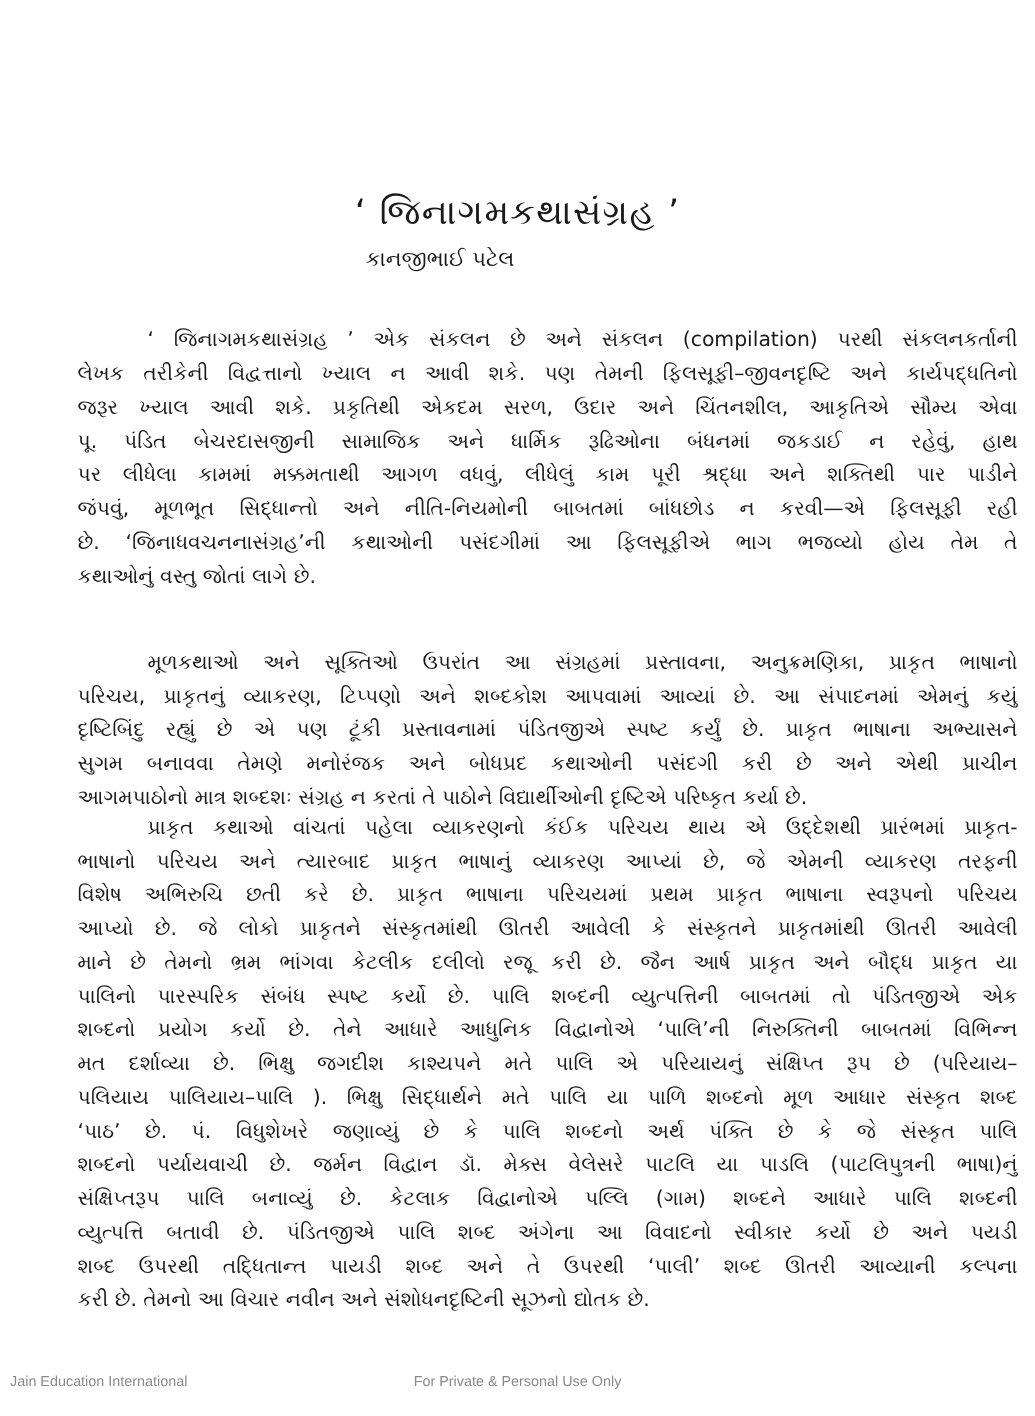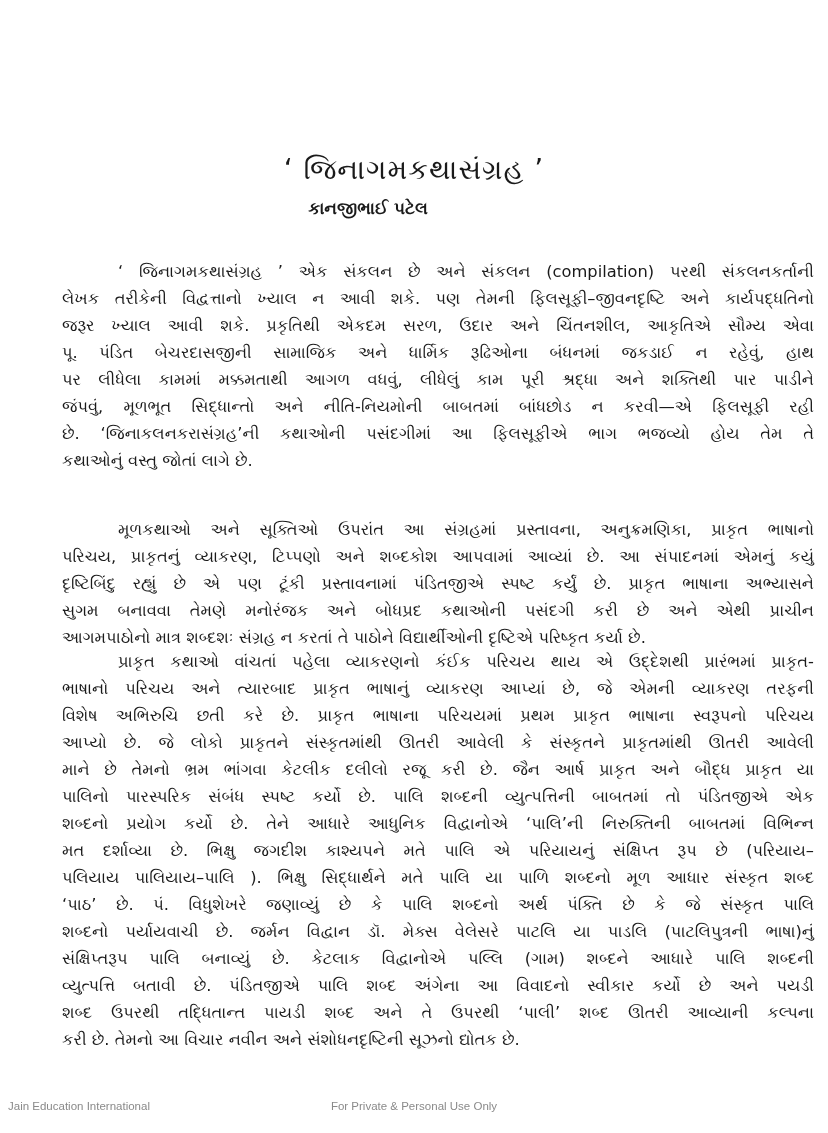--- a/index.html
+++ b/index.html
@@ -8,22 +8,22 @@
     background: #ffffff;
     position: relative; overflow: hidden;
     font-family: "DejaVu Sans", sans-serif;
     color: #1a1a1a;
   }
   .title {
     position: absolute; left: 0; top: 153px; width: 828px;
     text-align: center; font-size: 28px; letter-spacing: 1px;
   }
   .author {
-    position: absolute; left: 16px; top: 198px; width: 704px;
-    text-align: center; font-size: 17px; font-weight: bold;
+    position: absolute; left: 0; top: 198px; width: 704px;
+    text-align: center; font-size: 17px; font-weight: normal;
   }
   .para {
     position: absolute; left: 62px; width: 752px;
     font-size: 16.3px; line-height: 27px;
   }
   .line {
     display: block; white-space: nowrap;
     text-align: justify; text-align-last: justify;
   }
   .line.last { text-align-last: left; }
@@ -47,21 +47,21 @@
   <div class="title">‘ જિનાગમકથાસંગ્રહ ’</div>
   <div class="author">કાનજીભાઈ પટેલ</div>
 
   <div class="para p1">
     <span class="line indent">‘ જિનાગમકથાસંગ્રહ ’ એક સંકલન છે અને સંકલન (compilation) પરથી સંકલનકર્તાની</span>
     <span class="line">લેખક તરીકેની વિદ્વત્તાનો ખ્યાલ ન આવી શકે. પણ તેમની ફિલસૂફી–જીવનદૃષ્ટિ અને કાર્યપદ્ધતિનો</span>
     <span class="line">જરૂર ખ્યાલ આવી શકે. પ્રકૃતિથી એકદમ સરળ, ઉદાર અને ચિંતનશીલ, આકૃતિએ સૌમ્ય એવા</span>
     <span class="line">પૂ. પંડિત બેચરદાસજીની સામાજિક અને ધાર્મિક રૂઢિઓના બંધનમાં જકડાઈ ન રહેવું, હાથ</span>
     <span class="line">પર લીધેલા કામમાં મક્કમતાથી આગળ વધવું, લીધેલું કામ પૂરી શ્રદ્ધા અને શક્તિથી પાર પાડીને</span>
     <span class="line">જંપવું, મૂળભૂત સિદ્ધાન્તો અને નીતિ-નિયમોની બાબતમાં બાંધછોડ ન કરવી—એ ફિલસૂફી રહી</span>
-    <span class="line">છે. ‘જિનાકલનકરાસંગ્રહ’ની કથાઓની પસંદગીમાં આ ફિલસૂફીએ ભાગ ભજવ્યો હોય તેમ તે</span>
+    <span class="line">છે. ‘જિનાધવચનનાસંગ્રહ’ની કથાઓની પસંદગીમાં આ ફિલસૂફીએ ભાગ ભજવ્યો હોય તેમ તે</span>
     <span class="line last">કથાઓનું વસ્તુ જોતાં લાગે છે.</span>
   </div>
 
   <div class="para p2">
     <span class="line indent">મૂળકથાઓ અને સૂક્તિઓ ઉપરાંત આ સંગ્રહમાં પ્રસ્તાવના, અનુક્રમણિકા, પ્રાકૃત ભાષાનો</span>
     <span class="line">પરિચય, પ્રાકૃતનું વ્યાકરણ, ટિપ્પણો અને શબ્દકોશ આપવામાં આવ્યાં છે. આ સંપાદનમાં એમનું કયું</span>
     <span class="line">દૃષ્ટિબિંદુ રહ્યું છે એ પણ ટૂંકી પ્રસ્તાવનામાં પંડિતજીએ સ્પષ્ટ કર્યું છે. પ્રાકૃત ભાષાના અભ્યાસને</span>
     <span class="line">સુગમ બનાવવા તેમણે મનોરંજક અને બોધપ્રદ કથાઓની પસંદગી કરી છે અને એથી પ્રાચીન</span>
     <span class="line last">આગમપાઠોનો માત્ર શબ્દશઃ સંગ્રહ ન કરતાં તે પાઠોને વિદ્યાર્થીઓની દૃષ્ટિએ પરિષ્કૃત કર્યા છે.</span>
   </div>

